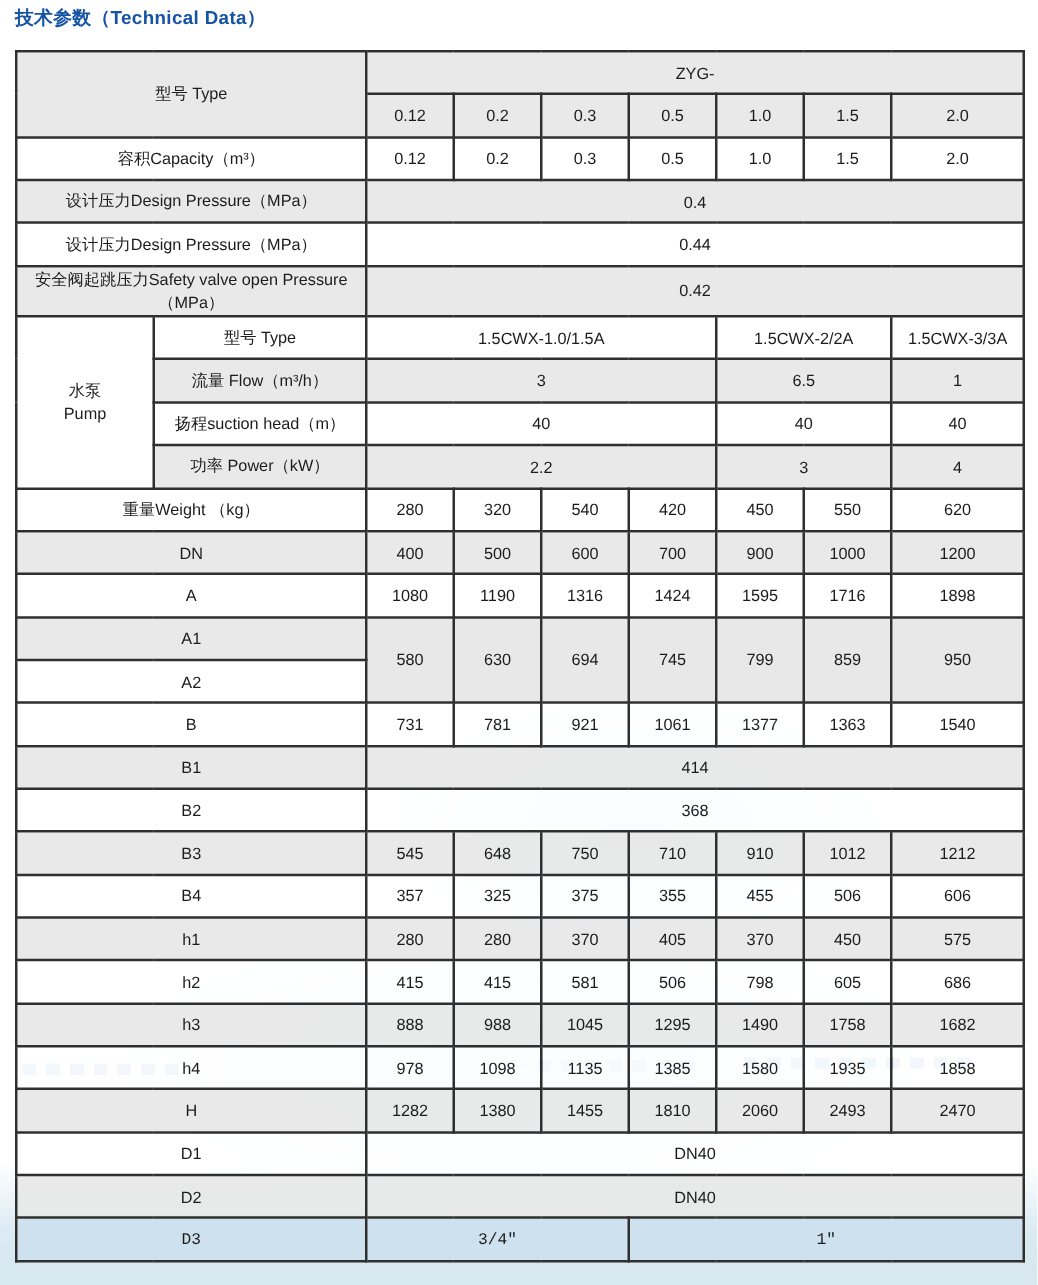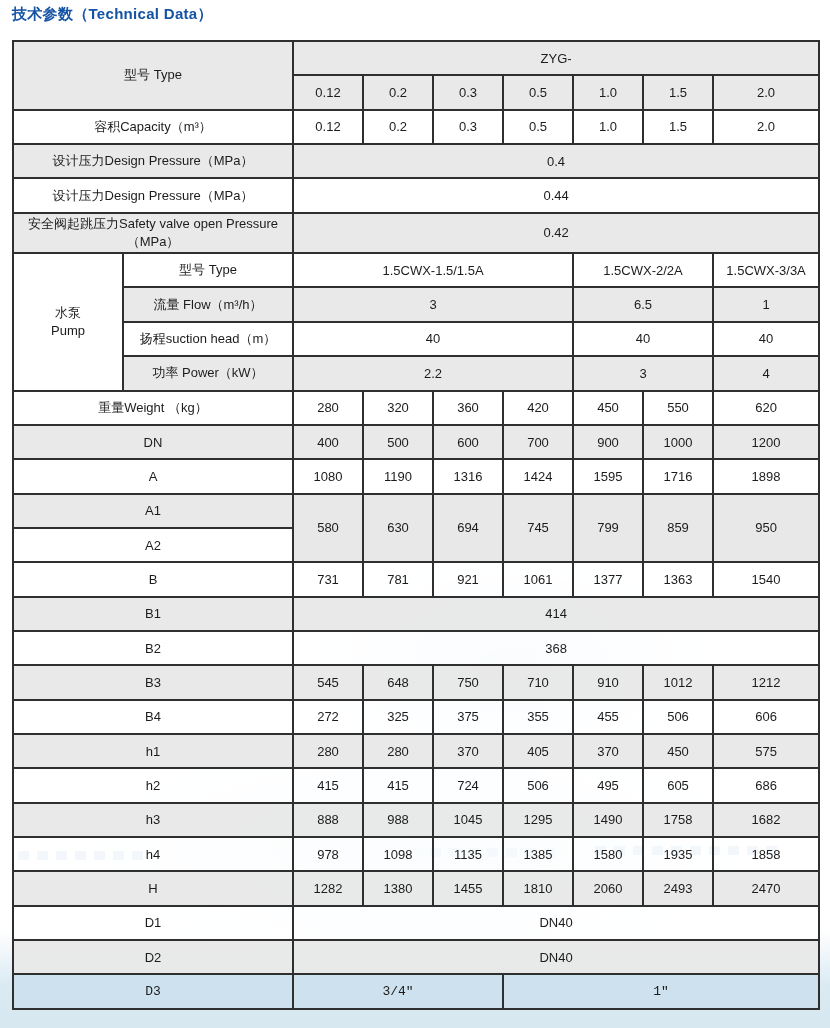--- a/index.html
+++ b/index.html
@@ -118,21 +118,21 @@
     <td colspan="2" class="left">安全阀起跳压力Safety valve open Pressure（MPa）</td>
     <td colspan="7">0.42</td>
   </tr>
 
   <tr class="w-row">
     <td rowspan="4" class="pump-group">
       <span style="display:block">水泵</span>
       <span style="display:block">Pump</span>
     </td>
     <td class="left">型号 Type</td>
-    <td colspan="4">1.5CWX-1.5/1.5A</td>
+    <td colspan="4">1.5CWX-1.0/1.5A</td>
     <td colspan="2">1.5CWX-2/2A</td>
     <td>1.5CWX-3/3A</td>
   </tr>
   <tr class="g-row">
     <td class="left">流量 Flow（m³/h）</td>
     <td colspan="4">3</td>
     <td colspan="2">6.5</td>
     <td>1</td>
   </tr>
   <tr class="w-row">
@@ -145,21 +145,21 @@
     <td class="left">功率 Power（kW）</td>
     <td colspan="4">2.2</td>
     <td colspan="2">3</td>
     <td>4</td>
   </tr>
 
   <tr class="w-row">
     <td colspan="2" class="left">重量Weight （kg）</td>
     <td>280</td>
     <td>320</td>
-    <td>360</td>
+    <td>540</td>
     <td>420</td>
     <td>450</td>
     <td>550</td>
     <td>620</td>
   </tr>
 
   <tr class="g-row">
     <td colspan="2">DN</td>
     <td>400</td>
     <td>500</td>
@@ -221,21 +221,21 @@
     <td>648</td>
     <td>750</td>
     <td>710</td>
     <td>910</td>
     <td>1012</td>
     <td>1212</td>
   </tr>
 
   <tr class="w-row">
     <td colspan="2">B4</td>
-    <td>272</td>
+    <td>357</td>
     <td>325</td>
     <td>375</td>
     <td>355</td>
     <td>455</td>
     <td>506</td>
     <td>606</td>
   </tr>
 
   <tr class="g-row">
     <td colspan="2">h1</td>
@@ -245,23 +245,23 @@
     <td>405</td>
     <td>370</td>
     <td>450</td>
     <td>575</td>
   </tr>
 
   <tr class="w-row">
     <td colspan="2">h2</td>
     <td>415</td>
     <td>415</td>
-    <td>724</td>
+    <td>581</td>
     <td>506</td>
-    <td>495</td>
+    <td>798</td>
     <td>605</td>
     <td>686</td>
   </tr>
 
   <tr class="g-row">
     <td colspan="2">h3</td>
     <td>888</td>
     <td>988</td>
     <td>1045</td>
     <td>1295</td>

